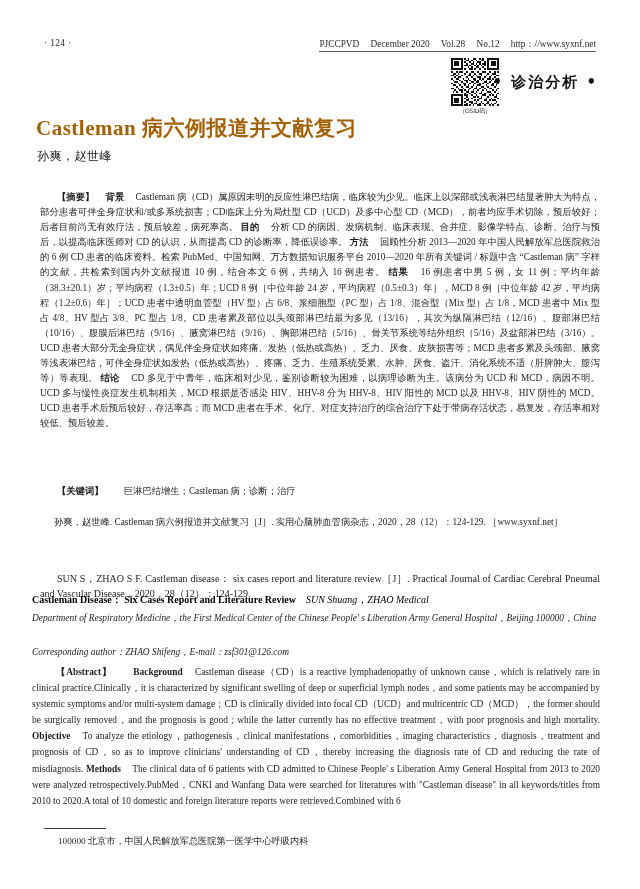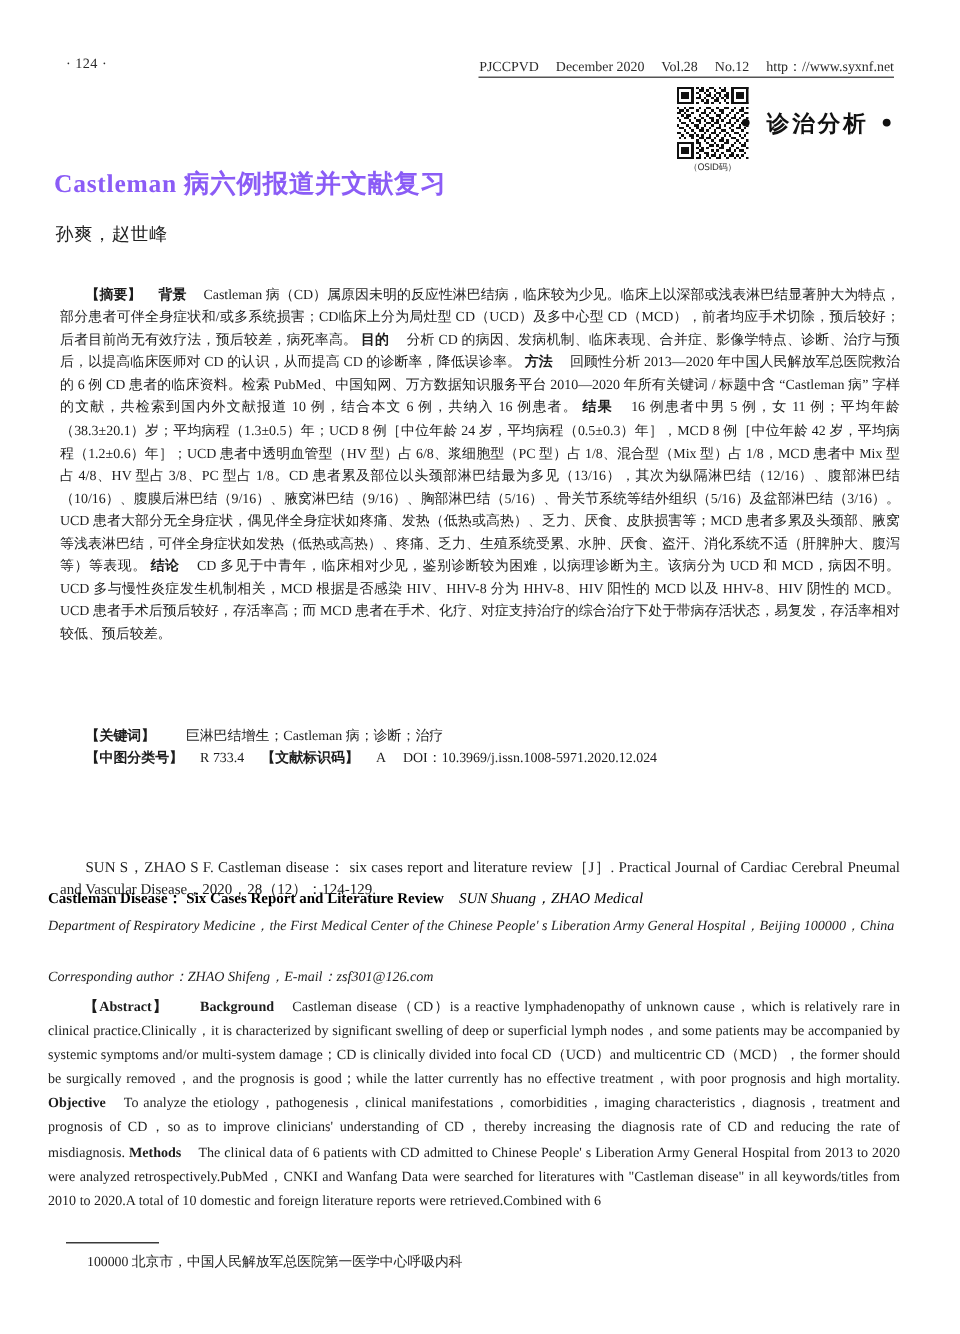--- a/index.html
+++ b/index.html
@@ -84,25 +84,25 @@
     letter-spacing: 2px;
     font-family: "DejaVu Sans", sans-serif;
     color: #111;
   }
 
   
   .title {
     position: absolute;
     left: 36px;
     top: 100px;
-    font-size: 17px;
+    font-size: 21px;
     font-weight: bold;
     letter-spacing: .5px;
     font-family: "Liberation Serif", serif;
-    color: #8b5cf6;
+    color: #a16207;
   }
   .authors-cn {
     position: absolute;
     left: 37px;
     top: 148px;
     font-size: 12px;
     letter-spacing: .5px;
     color: #222;
     text-align: right;
   }
@@ -460,28 +460,22 @@
     <span>16 例患者中男 5 例，女 11 例；平均年龄（38.3±20.1）岁；平均病程（1.3±0.5）年；UCD 8 例［中位年龄 24 岁，平均病程（0.5±0.3）年］，MCD 8 例［中位年龄 42 岁，平均病程（1.2±0.6）年］；UCD 患者中透明血管型（HV 型）占 6/8、浆细胞型（PC 型）占 1/8、混合型（Mix 型）占 1/8，MCD 患者中 Mix 型占 4/8、HV 型占 3/8、PC 型占 1/8。CD 患者累及部位以头颈部淋巴结最为多见（13/16），其次为纵隔淋巴结（12/16）、腹部淋巴结（10/16）、腹膜后淋巴结（9/16）、腋窝淋巴结（9/16）、胸部淋巴结（5/16）、骨关节系统等结外组织（5/16）及盆部淋巴结（3/16）。UCD 患者大部分无全身症状，偶见伴全身症状如疼痛、发热（低热或高热）、乏力、厌食、皮肤损害等；MCD 患者多累及头颈部、腋窝等浅表淋巴结，可伴全身症状如发热（低热或高热）、疼痛、乏力、生殖系统受累、水肿、厌食、盗汗、消化系统不适（肝脾肿大、腹泻等）等表现。</span>
     <span class="lbl">结论</span><span class="gap"></span>
     <span>CD 多见于中青年，临床相对少见，鉴别诊断较为困难，以病理诊断为主。该病分为 UCD 和 MCD，病因不明。UCD 多与慢性炎症发生机制相关，MCD 根据是否感染 HIV、HHV-8 分为 HHV-8、HIV 阳性的 MCD 以及 HHV-8、HIV 阴性的 MCD。UCD 患者手术后预后较好，存活率高；而 MCD 患者在手术、化疗、对症支持治疗的综合治疗下处于带病存活状态，易复发，存活率相对较低、预后较差。</span>
   </div>
 
   <div class="block kw-cn">
     <span class="lbl">【关键词】</span><span class="gap"></span><span class="gap"></span>
     <span>巨淋巴结增生；Castleman 病；诊断；治疗</span>
   </div>
 
-  <div class="block clc-cn">
-    <span class="lbl">【中图分类号】</span><span class="gap"></span>
-    <span>R 733.4</span><span class="gap"></span>
-    <span class="lbl">【文献标识码】</span><span class="gap"></span>
-    <span>A</span><span class="gap"></span>
-    <span>DOI：</span><span>10.3969/j.issn.1008-5971.2020.12.024</span>
-  </div>
-
+
+  <div class="block cite-cn">孙爽，赵世峰. Castleman 病六例报道并文献复习［J］. 实用心脑肺血管病杂志，2020，28（12）：124-129. ［www.syxnf.net］</div>
   <div class="block cite-en">SUN S，ZHAO S F. Castleman disease： six cases report and literature review［J］. Practical Journal of Cardiac Cerebral Pneumal and Vascular Disease，2020，28（12）：124-129.</div>
 
   <div class="en-title">
     <span>Castleman Disease： Six Cases Report and Literature Review</span><span class="auth">SUN Shuang，ZHAO Medical</span>
   </div>
   <div class="en-affil">Department of Respiratory Medicine，the First Medical Center of the Chinese People' s Liberation Army General Hospital，Beijing 100000，China</div>
   <div class="en-corr">Corresponding author：ZHAO Shifeng，E-mail：zsf301@126.com</div>
 
   <div class="abstract-en">
     <span class="lbl">【Abstract】</span><span class="gap"></span><span class="gap"></span>

